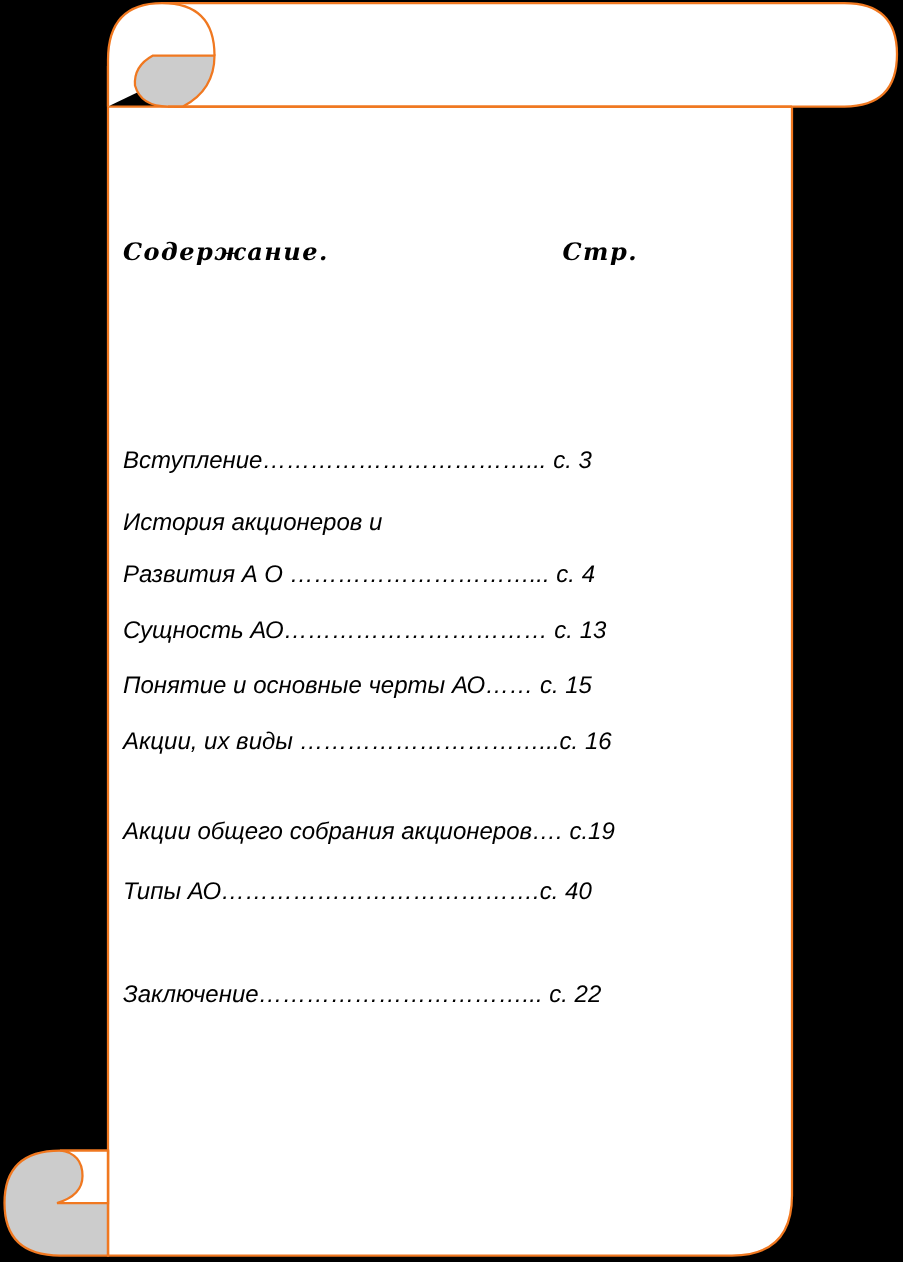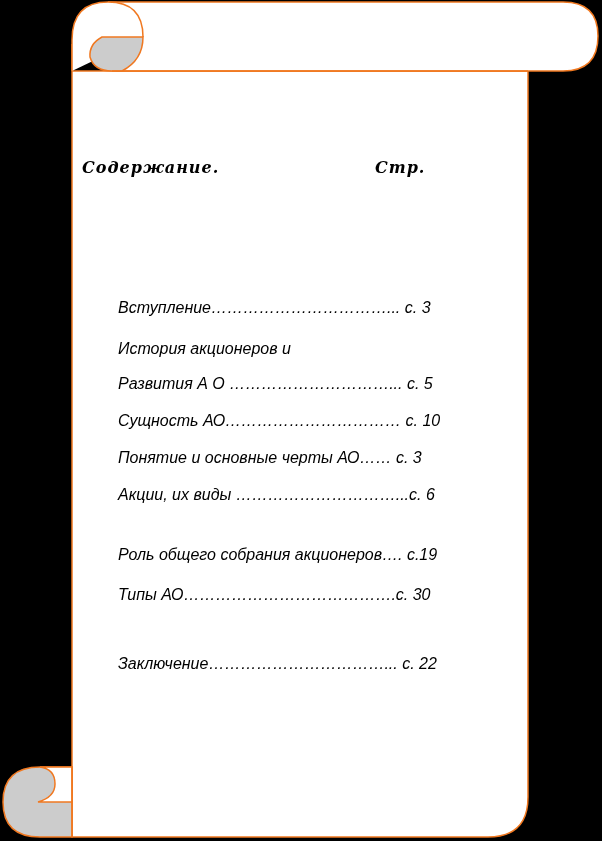--- a/index.html
+++ b/index.html
@@ -25,21 +25,20 @@
       white-space: nowrap;
     }
     .heading .title { position: absolute; left: 0; text-align: right; }
     .heading .page-col { position: absolute; left: 293px; }
     .toc-line {
       position: absolute; left: 0;
       font-family: "Liberation Sans", sans-serif;
       font-style: italic;
       font-size: 16px; color: #000;
       white-space: nowrap;
-      margin-left: 36px;
     }
   </style>
 </head>
 <body>
 
 <svg class="scroll-svg" viewBox="0 0 602 841" xmlns="http://www.w3.org/2000/svg">
 
   <path d="M72,44 L72,837 L488,837 Q528,837 528,797 L528,71 L72,71 Z" fill="#FFFFFF" stroke="#F07820" stroke-width="1.5"></path>
 
   <path d="M108,2 L563,2 Q598,2 598,36 Q598,71 563,71 L116,71" fill="#FFFFFF" stroke="#F07820" stroke-width="1.5"></path>
@@ -56,20 +55,20 @@
 </svg>
 
 <div class="content">
   <div class="heading">
     <span class="title">Содержание.</span>
     <span class="page-col">Стр.</span>
   </div>
 
   <div class="toc-line" style="top:299px">Вступление……………………………...  с. 3</div>
   <div class="toc-line" style="top:340px">История акционеров и</div>
-  <div class="toc-line" style="top:375px">Развития А О …………………………...  с. 5</div>
-  <div class="toc-line" style="top:412px">Сущность АО…………………………… с. 10</div>
-  <div class="toc-line" style="top:449px">Понятие и основные черты АО……   с. 3</div>
-  <div class="toc-line" style="top:486px">Акции, их виды …………………………...с. 6</div>
-  <div class="toc-line" style="top:546px">Роль общего собрания акционеров…. с.19</div>
-  <div class="toc-line" style="top:586px">Типы АО………………………………….с. 30</div>
+  <div class="toc-line" style="top:375px">Развития А О …………………………...  с. 4</div>
+  <div class="toc-line" style="top:412px">Сущность АО…………………………… с. 13</div>
+  <div class="toc-line" style="top:449px">Понятие и основные черты АО……   с. 15</div>
+  <div class="toc-line" style="top:486px">Акции, их виды …………………………...с. 16</div>
+  <div class="toc-line" style="top:546px">Акции общего собрания акционеров…. с.19</div>
+  <div class="toc-line" style="top:586px">Типы АО………………………………….с. 40</div>
   <div class="toc-line" style="top:655px">Заключение……………………………... с. 22</div>
 </div>
 
 </body></html>

